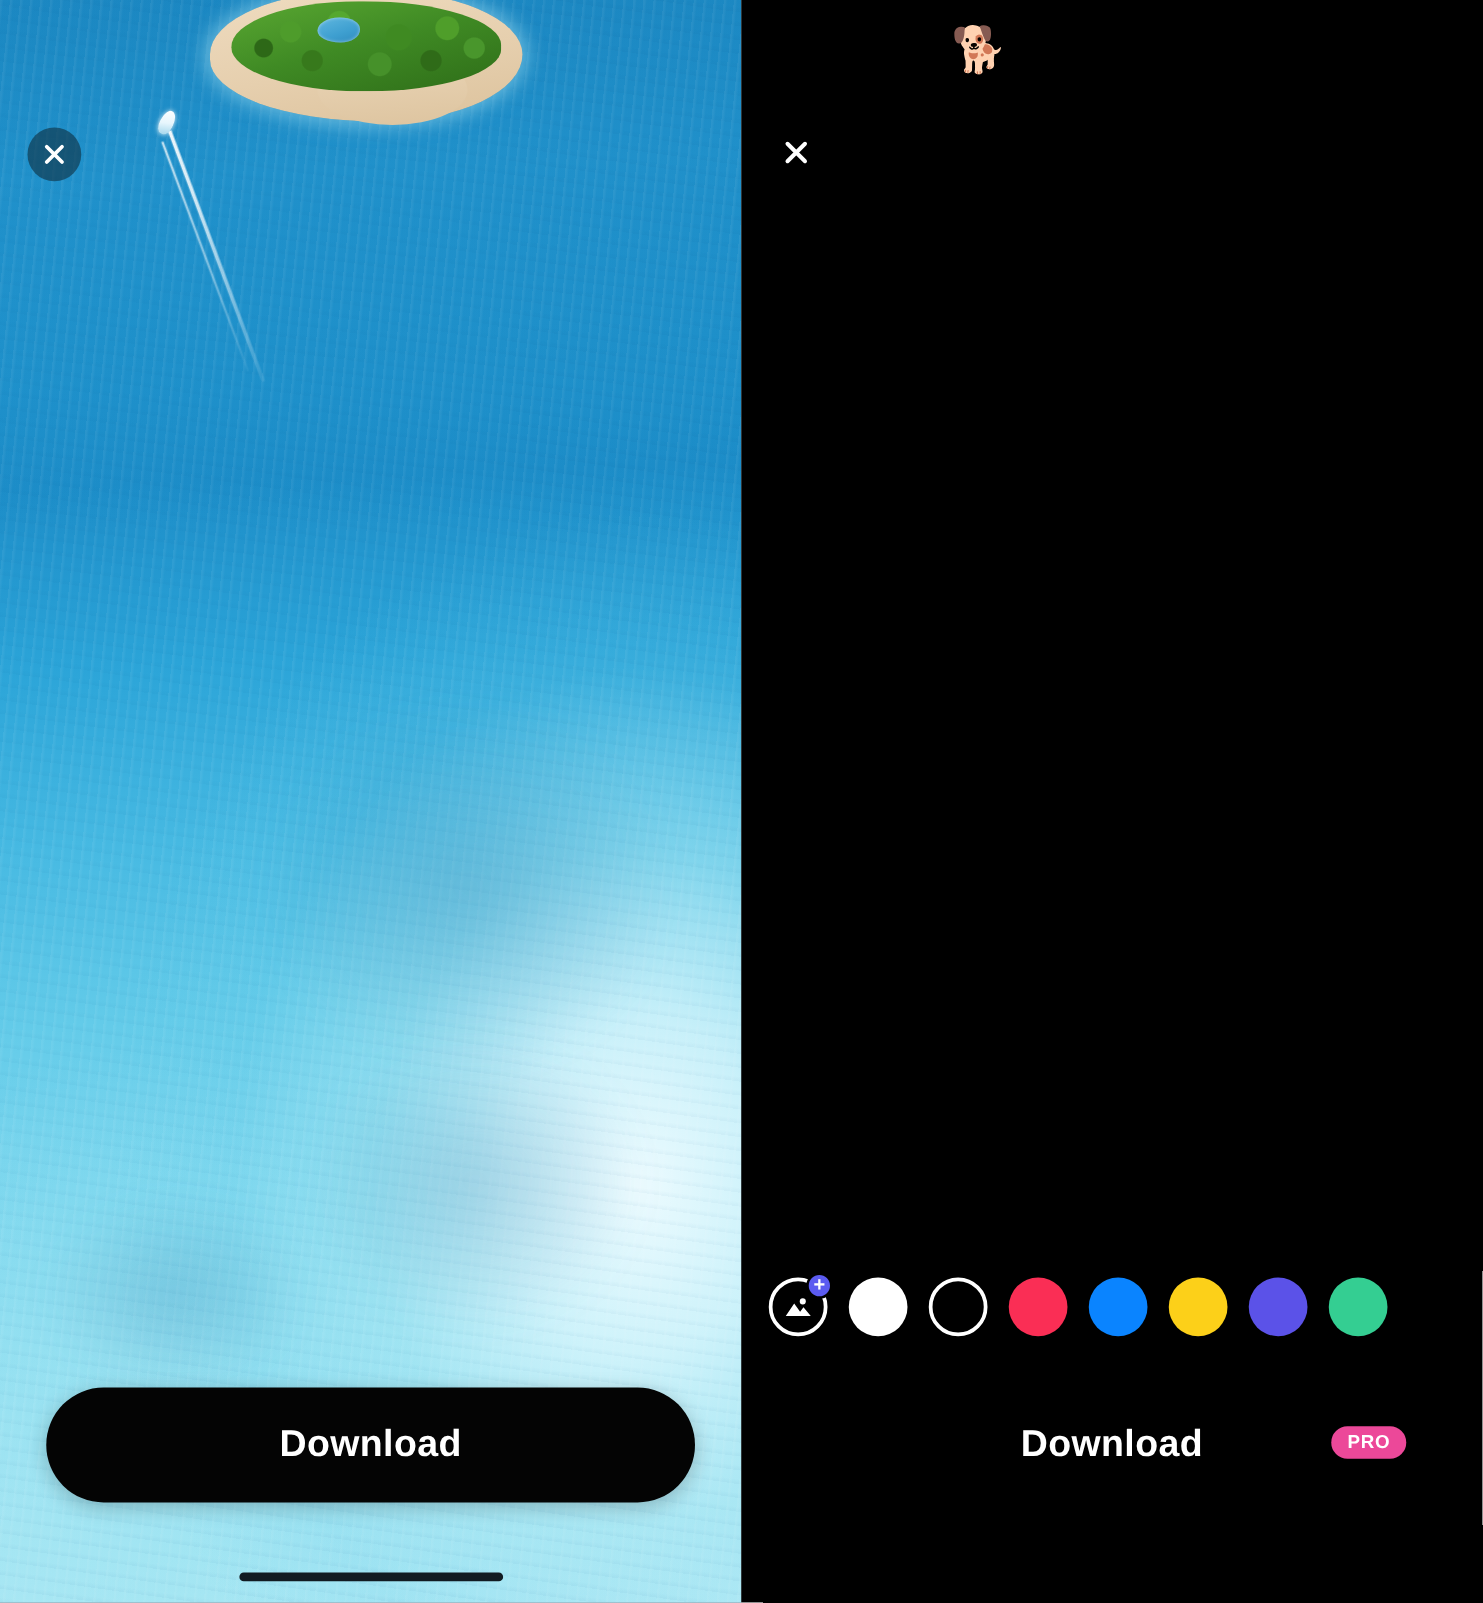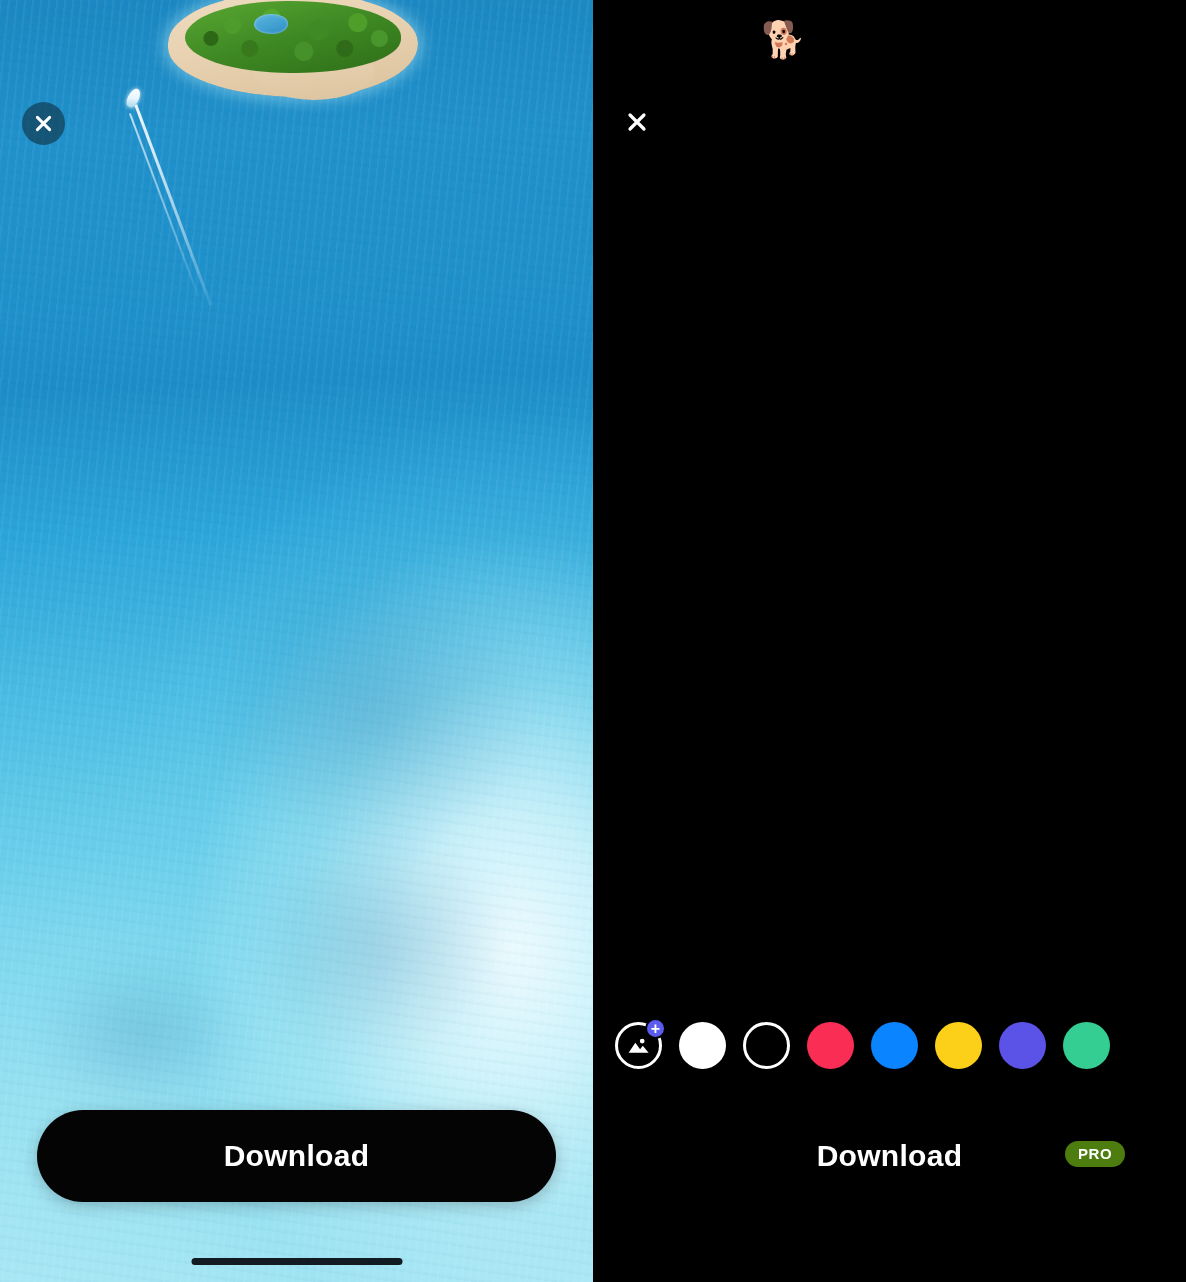--- a/index.html
+++ b/index.html
@@ -337,21 +337,21 @@
     color: #ffffff;
     font-size: 30px;
     font-weight: 700;
     letter-spacing: 0.3px;
     cursor: pointer;
   }
   .pro-badge {
     position: absolute;
     left: 472px;
     top: 11px;
-    background: #4d7c0f;
+    background: #ec4899;
     color: #ffffff;
     font-size: 15px;
     font-weight: 700;
     letter-spacing: 0.6px;
     border-radius: 13px;
     padding: 5px 13px 6px;
     line-height: 1;
     cursor: pointer;
   }
 </style>

